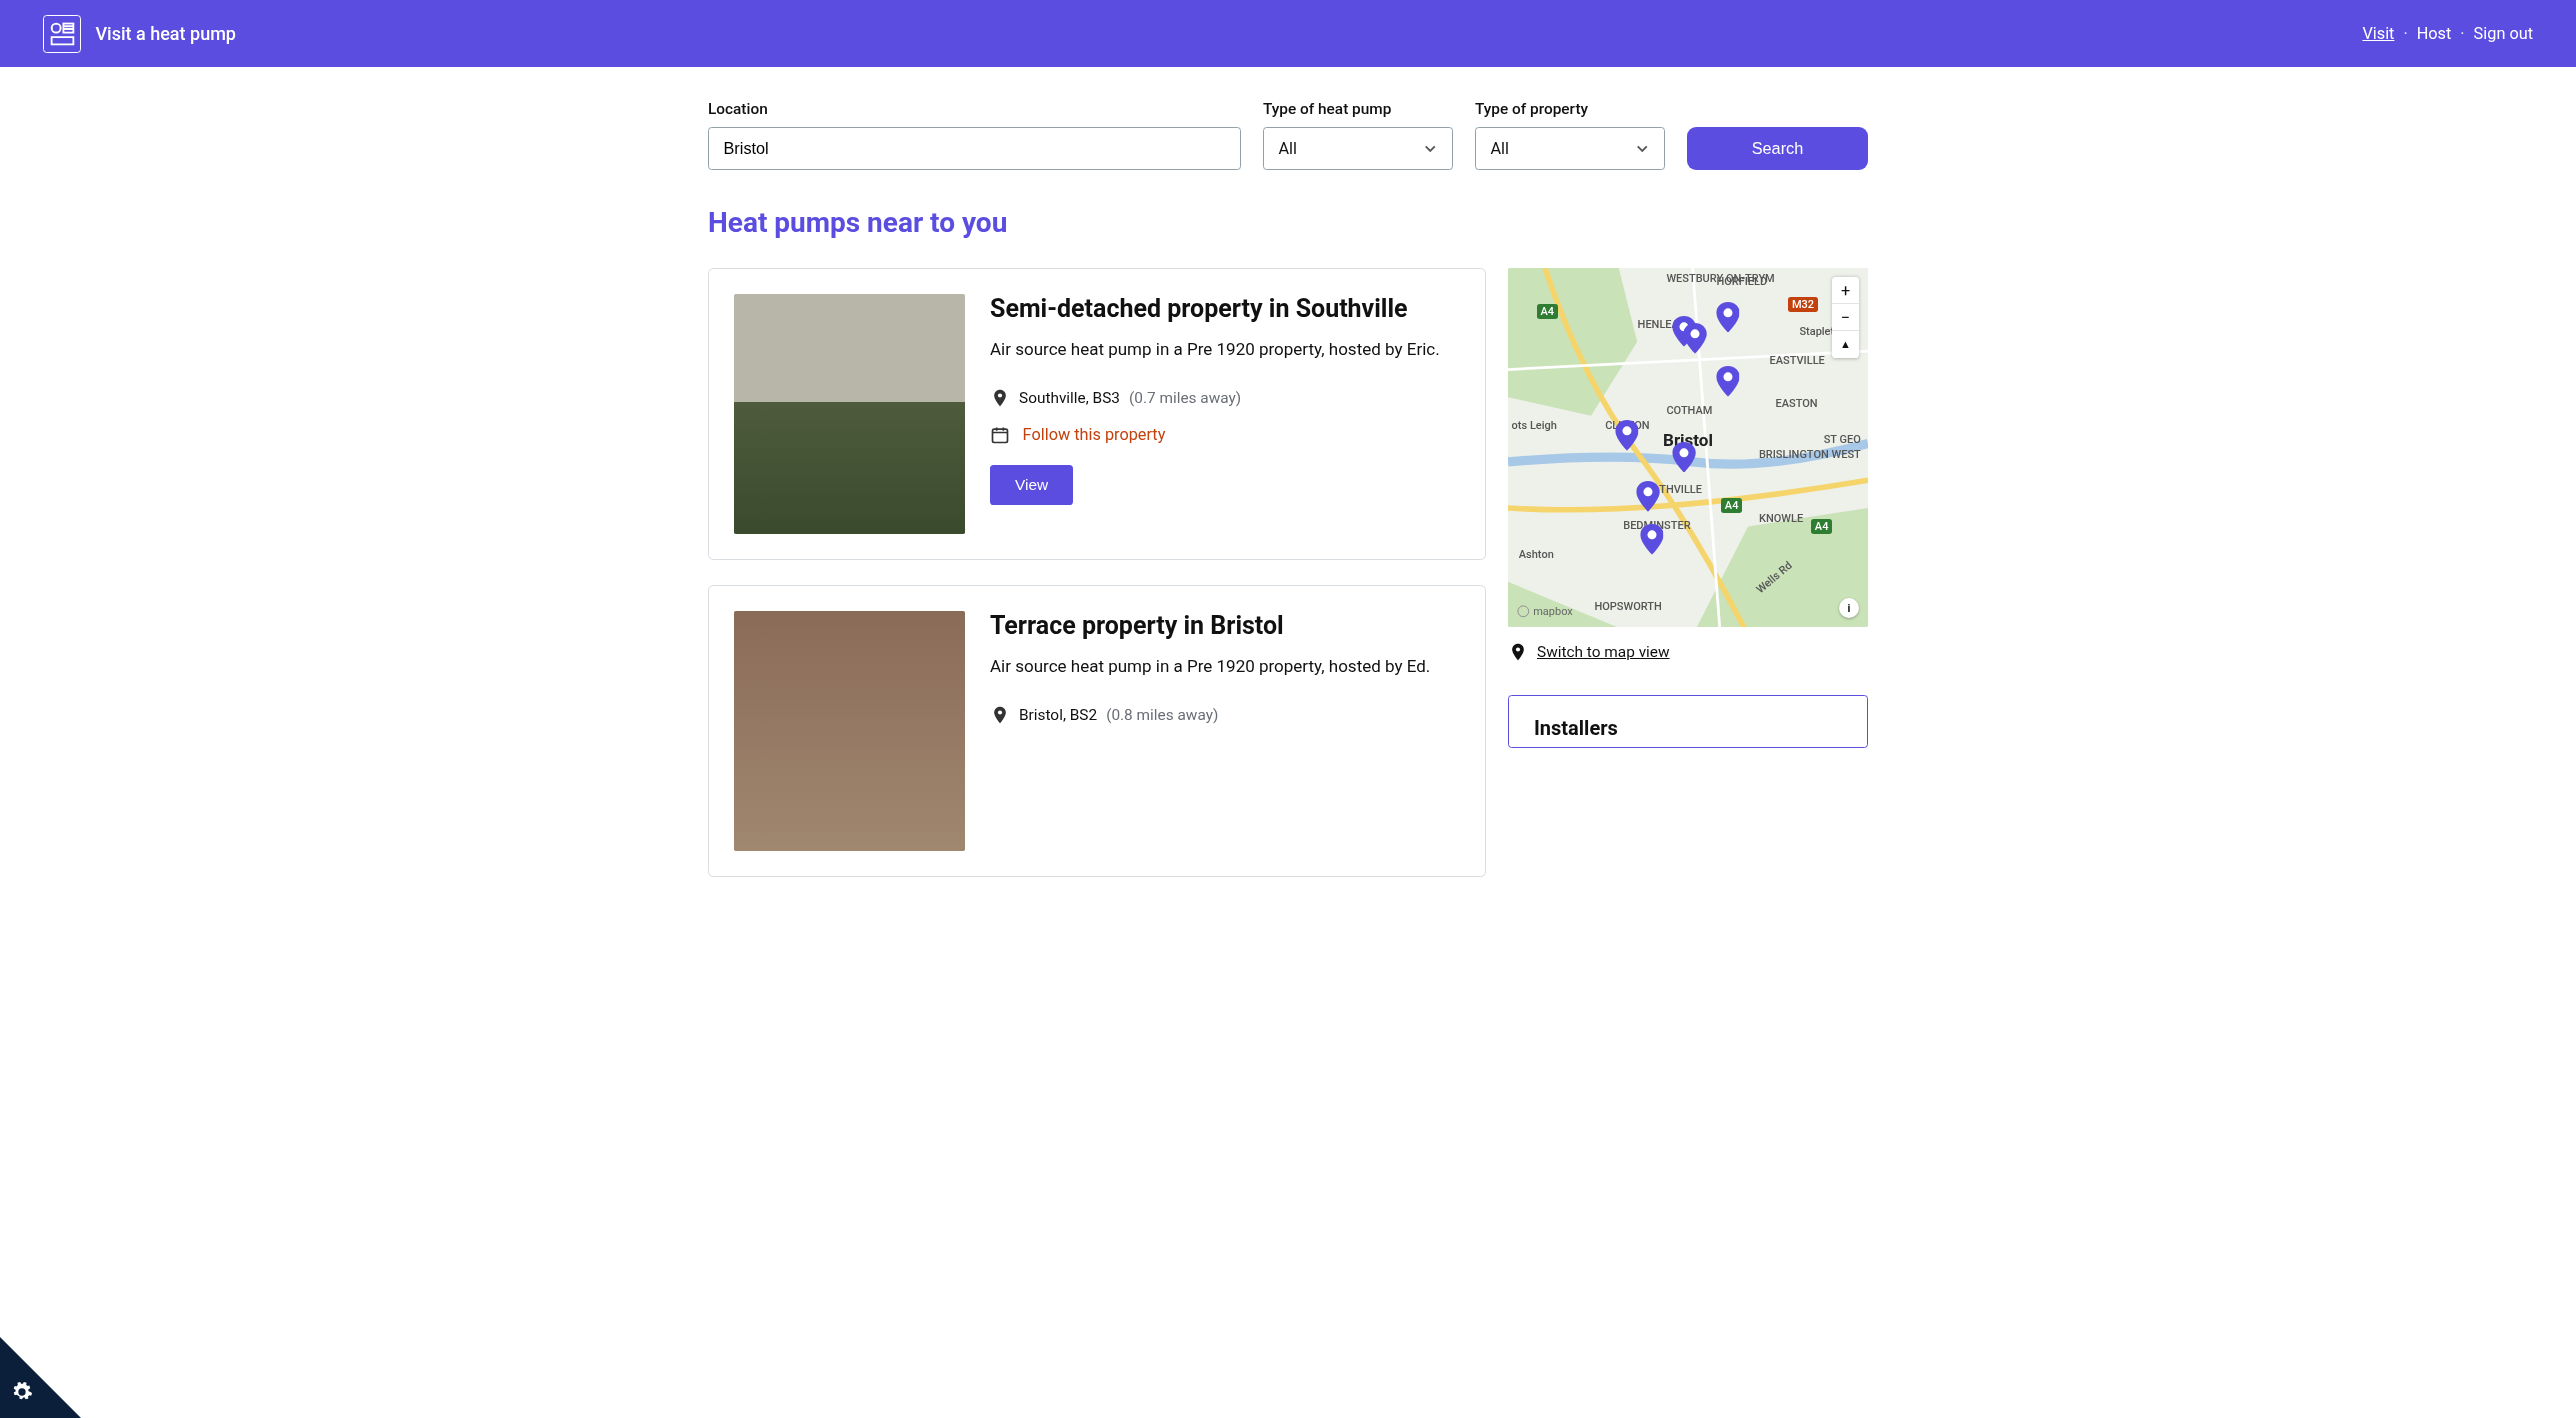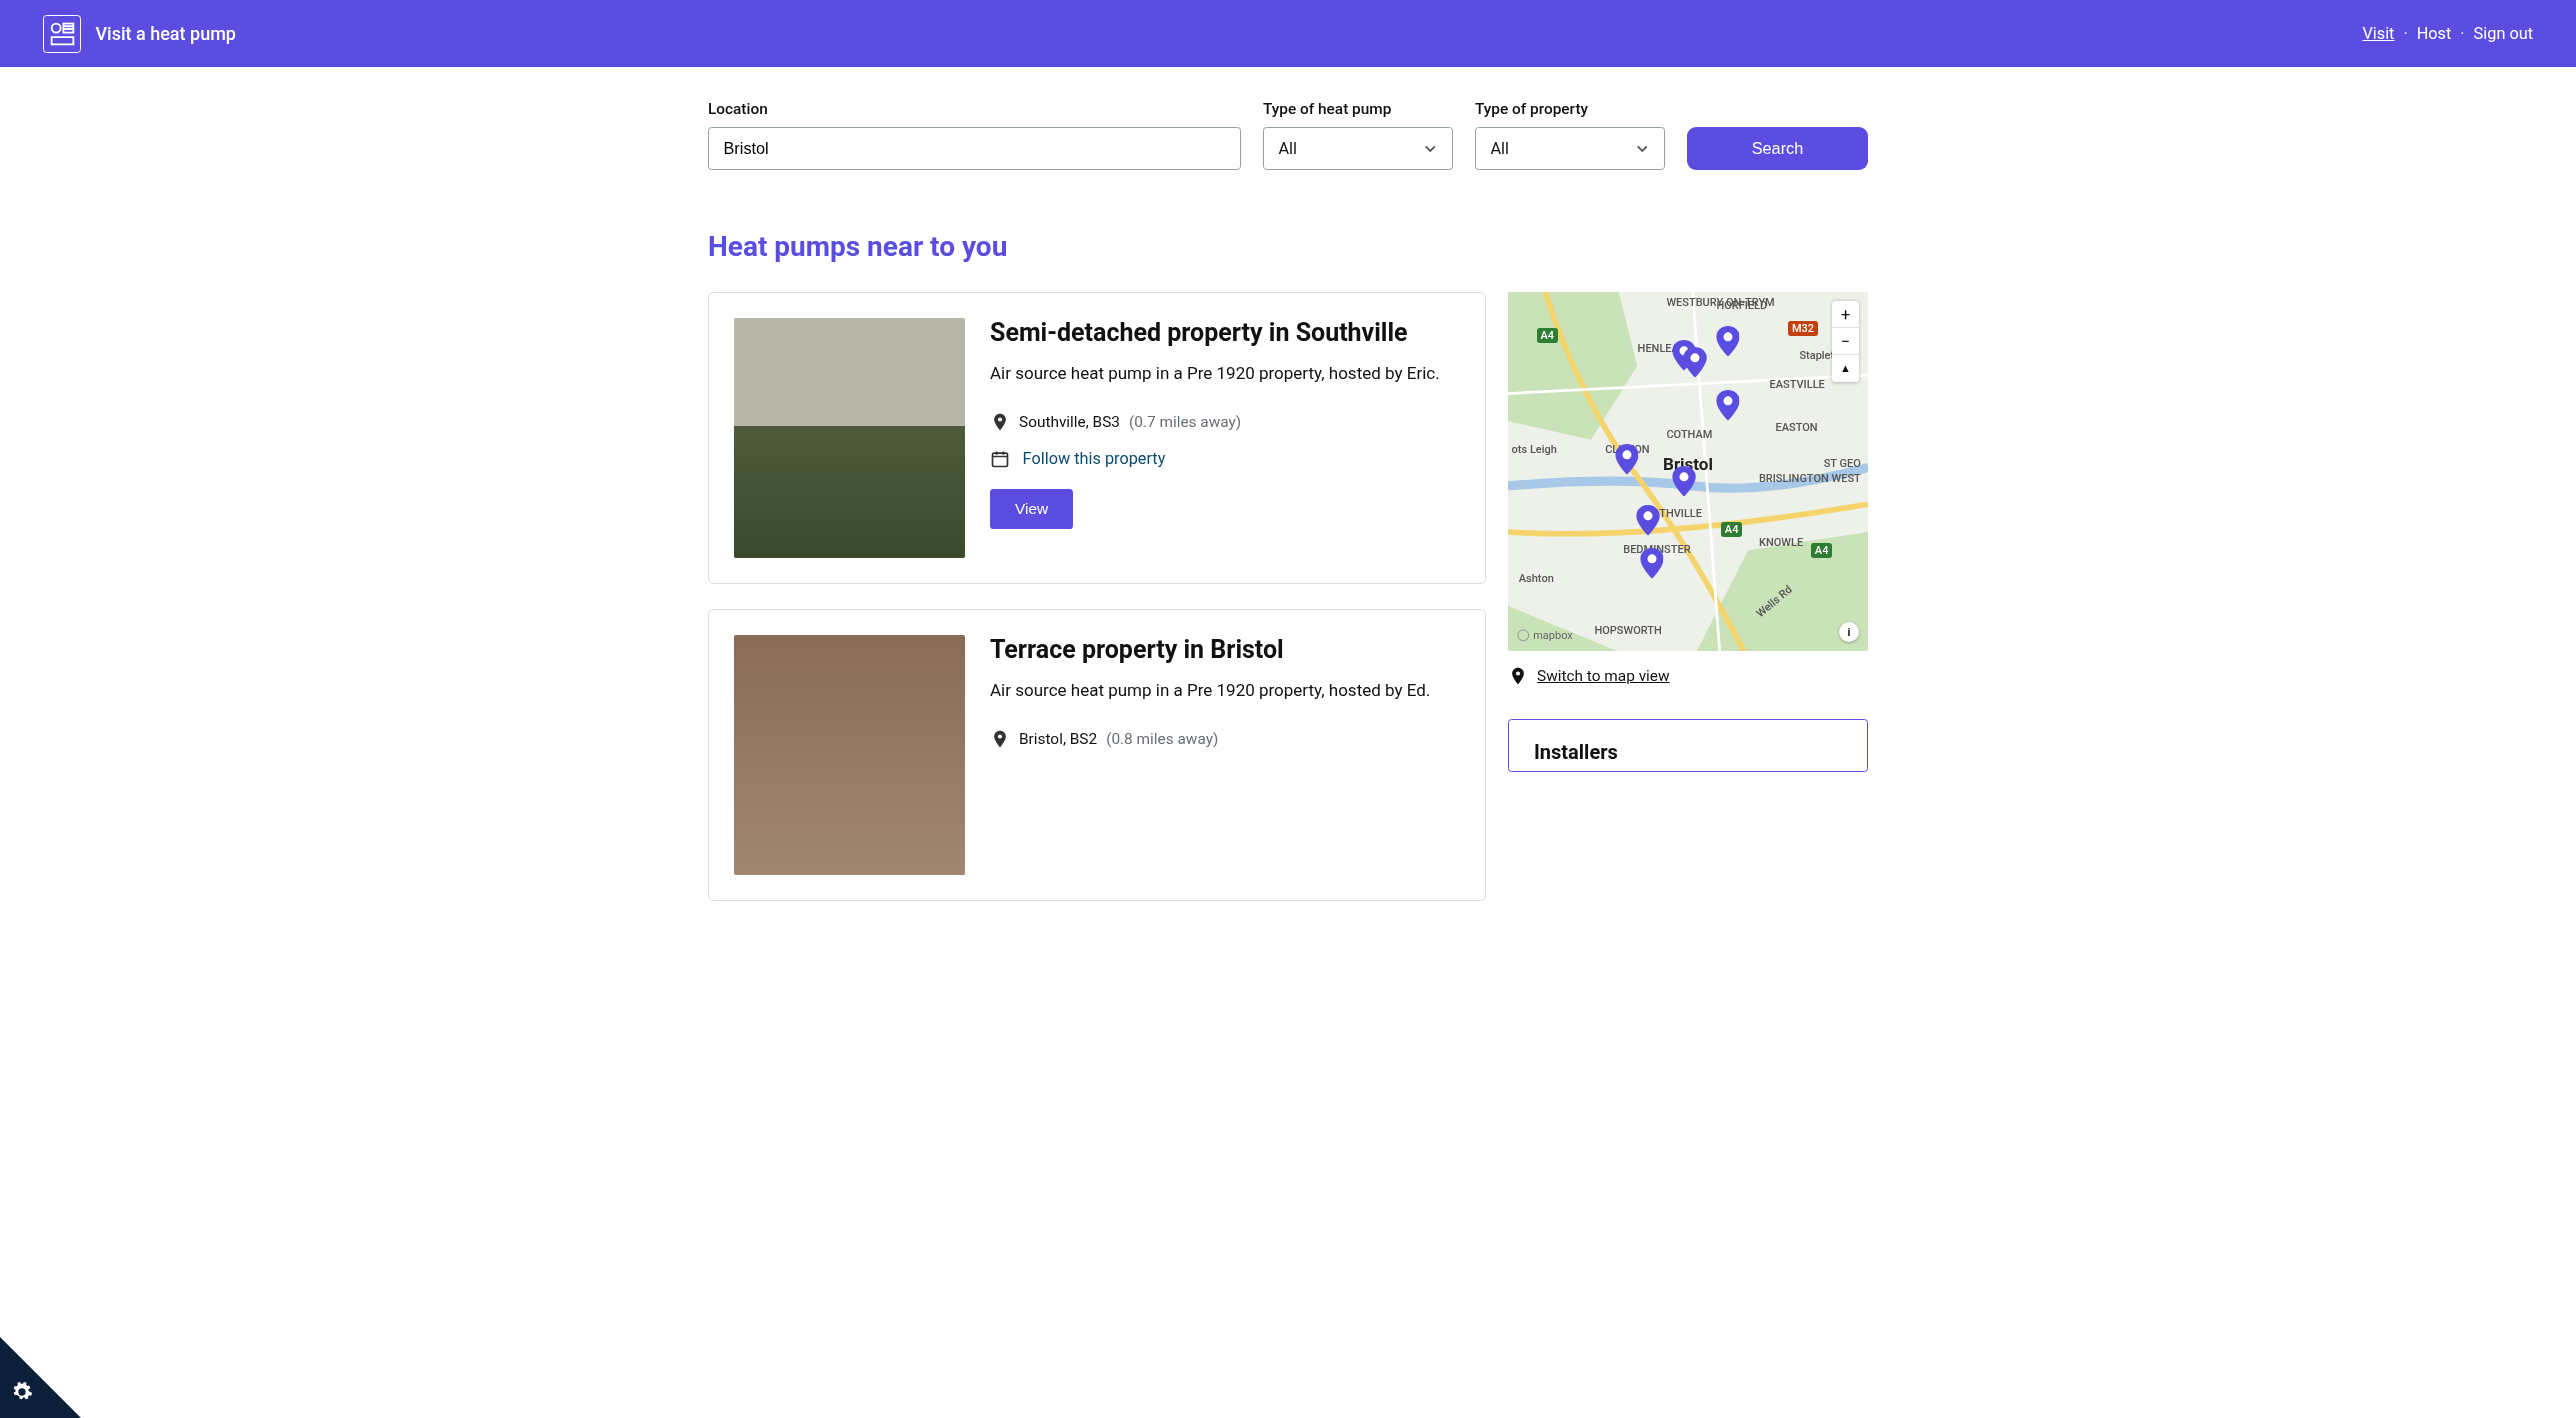--- a/index.html
+++ b/index.html
@@ -17,21 +17,21 @@
 .logo-icon { width: 38px; height: 38px; border: 1.8px solid #fff; border-radius: 3.6px; display:flex; align-items:center; justify-content:center; }
 .logo-icon svg { width: 29px; height: 29px; }
 .header-title { font-size: 18px; font-weight: 500; }
 .header-nav { display: flex; align-items: center; gap: 9px; font-size: 16.3px; }
 .header-nav a { color: #fff; text-decoration: none; cursor: pointer; }
 .header-nav a.active { text-decoration: underline; }
 .nav-sep { color: #fff; opacity: 0.9; }
 
 .container { max-width: 1246px; margin: 0 auto; padding: 33px 43px; }
 
-.search-row { display: flex; gap: 22px; align-items: flex-end; margin-bottom: 60px; }
+.search-row { display: flex; gap: 22px; align-items: flex-end; margin-bottom: 36px; }
 .field { display: flex; flex-direction: column; gap: 9px; }
 .field-label { font-size: 15.4px; font-weight: 500; color: #111; }
 .field-input, .field-select {
   border: 1.4px solid #94a0a8;
   border-radius: 3.6px;
   padding: 11px 14.5px;
   font-size: 16.3px;
   background: #fff;
 }
 .field-select { display:flex; align-items:center; justify-content:space-between; cursor:pointer; }
@@ -64,21 +64,21 @@
   display: flex;
   gap: 25px;
 }
 .card-img { width: 231px; height: 240px; background: #6a7060; border-radius: 1.8px; flex-shrink: 0; position: relative; overflow: hidden; }
 .card-img.i1 { background: linear-gradient(180deg,#b8b6a8 0%, #b8b6a8 45%, #4e5c3d 45%, #3a4a2c 100%); }
 .card-img.i2 { background: linear-gradient(180deg,#8a6b58 0%, #a08770 100%); }
 .card-body h2 { font-size: 25px; font-weight: 700; margin-bottom: 14.5px; }
 .card-desc { font-size: 17px; margin-bottom: 20px; line-height: 1.4; }
 .card-meta { display:flex; align-items:center; gap: 9px; font-size: 15.4px; margin-bottom: 16.3px; margin-top: 27px; }
 .meta-dist { color: #6a6f75; }
-.follow { display:flex; align-items:center; gap: 12.6px; font-size: 16.3px; margin-bottom: 20px; color:#0c4a6e; }
+.follow { display:flex; align-items:center; gap: 12.6px; font-size: 16.3px; margin-bottom: 20px; color:#c2410c; }
 .view-btn { background: #5a4de0; color:#fff; border:none; border-radius:3.6px; padding: 11px 25px; font-size: 15.4px; font-weight: 500; cursor: pointer; }
 
 .sidebar { width: 360px; flex-shrink: 0; }
 .map {
   width: 100%; height: 359px;
   background: #e8ede3;
   position: relative;
   border-radius: 1.8px;
   overflow: hidden;
 }

